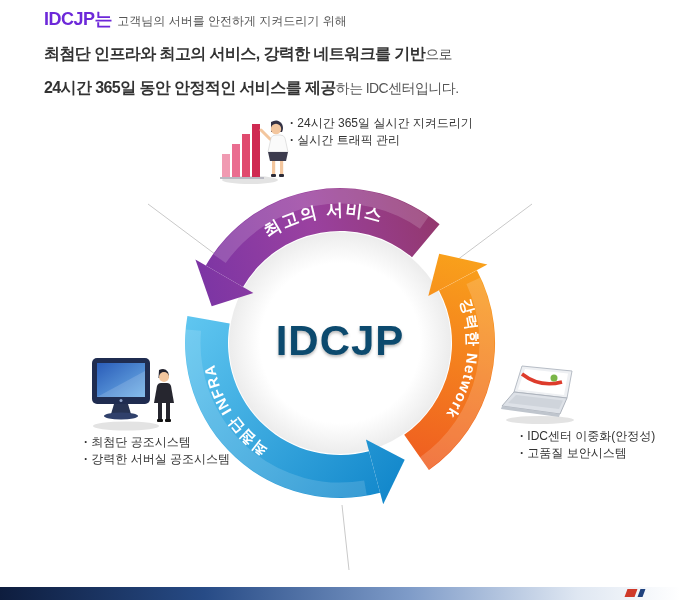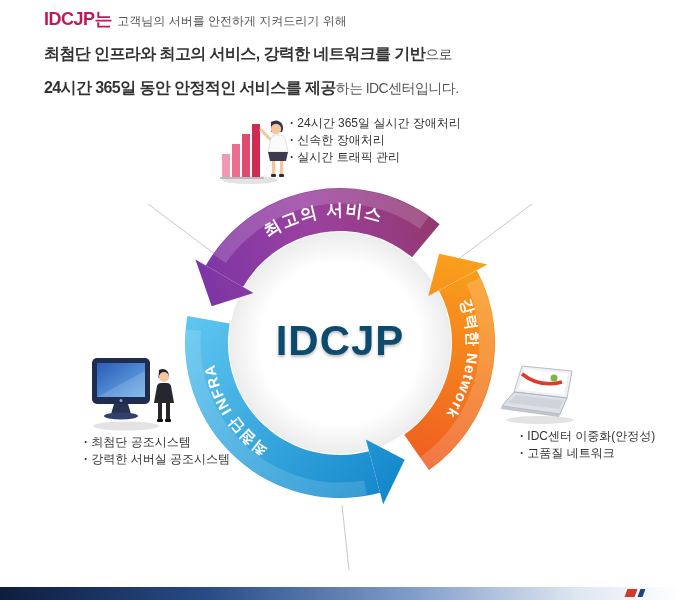--- a/index.html
+++ b/index.html
@@ -4,21 +4,21 @@
 <style>
   * { margin:0; padding:0; box-sizing:border-box; }
   html,body { width:680px; height:600px; }
   body {
     position:relative; background:#ffffff; overflow:hidden;
     font-family:"Liberation Sans","DejaVu Sans",sans-serif;
   }
   
   .header { position:absolute; left:44px; top:7px; width:600px; }
   .h-line1 { font-size:12px; color:#555; }
-  .brand { font-size:18px; font-weight:bold; color:#be185d; letter-spacing:-0.5px; margin-right:2px;}
+  .brand { font-size:18px; font-weight:bold; color:#6d28d9; letter-spacing:-0.5px; margin-right:2px;}
   .h-line2,.h-line3 { font-size:16px; font-weight:bold; color:#333; margin-top:13px; letter-spacing:-0.6px; }
   .h-line2 .rest,.h-line3 .rest { font-weight:normal; color:#555; font-size:14px; }
   
   .cycle-svg { position:absolute; left:0; top:0; }
   .arc-text { font-family:"Liberation Sans","DejaVu Sans",sans-serif; font-weight:bold; fill:#ffffff; }
   .arc-text-lg { font-size:17px; letter-spacing:2.5px; }
   .arc-text-md { font-size:15px; letter-spacing:1.5px; }
   .center-label {
     position:absolute; left:240px; top:317px; width:200px; text-align:center;
     font-size:42px; font-weight:bold; color:#0c4a6e; letter-spacing:1px;
@@ -138,22 +138,21 @@
     <path d="M52 25 L43 16" stroke="#f3c69e" stroke-width="3" stroke-linecap="round" fill="none"></path>
     <path d="M50 38 l3 -14 q1 -3 5 -3 l4 0 q4 0 5 3 l3 14 z" fill="#fafafa" stroke="#cfcfcf" stroke-width="0.6"></path>
     <path d="M50 38 l20 0 l-2 9 l-16 0 z" fill="#3c3b4d"></path>
     <rect x="54" y="47" width="3.2" height="13" fill="#f3c69e"></rect>
     <rect x="62" y="47" width="3.2" height="13" fill="#f3c69e"></rect>
     <rect x="53" y="60" width="5" height="3" rx="1" fill="#2c2b38"></rect>
     <rect x="61" y="60" width="5" height="3" rx="1" fill="#2c2b38"></rect>
   </g>
 </svg>
 <ul class="callout service-list">
-  <li>24시간 365일 실시간 장애처리</li>
-  <li>신속한 장애처리</li>
+  <li>24시간 365일 실시간 지켜드리기</li>
   <li>실시간 트래픽 관리</li>
 </ul>
 
 <svg class="illus illus-infra" width="92" height="78" viewBox="0 0 92 78">
   <defs>
     <linearGradient id="scr" x1="0" y1="0" x2="1" y2="1">
       <stop offset="0" stop-color="#2a5cb8"></stop>
       <stop offset="1" stop-color="#6fb1e8"></stop>
     </linearGradient>
   </defs>
@@ -189,19 +188,19 @@
     <path d="M27 5 L70 9.5 L66 31 L20 25.5 Z" fill="#ffffff"></path>
     <path d="M24 10 q18 14 40 8" stroke="#dd3b2b" stroke-width="3.5" fill="none"></path>
     <circle cx="56" cy="14" r="3.5" fill="#7ab648"></circle>
     <path d="M16 28 L69 34 L62 50 L4 42 Z" fill="#dde1e7" stroke="#aeb4bd" stroke-width="1"></path>
     <path d="M18 31 L65 36.5 L61 45 L10 39 Z" fill="#cfd4db"></path>
     <path d="M4 42 L62 50 L61 53 L3 45 Z" fill="#bfc5cd"></path>
   </g>
 </svg>
 <ul class="callout network-list">
   <li>IDC센터 이중화(안정성)</li>
-  <li>고품질 네트워크</li>
+  <li>고품질 보안시스템</li>
 </ul>
 
 <div class="footer-bar">
   <div class="footer-mark-red"></div>
   <div class="footer-mark-blue"></div>
 </div>
 
 </body></html>

